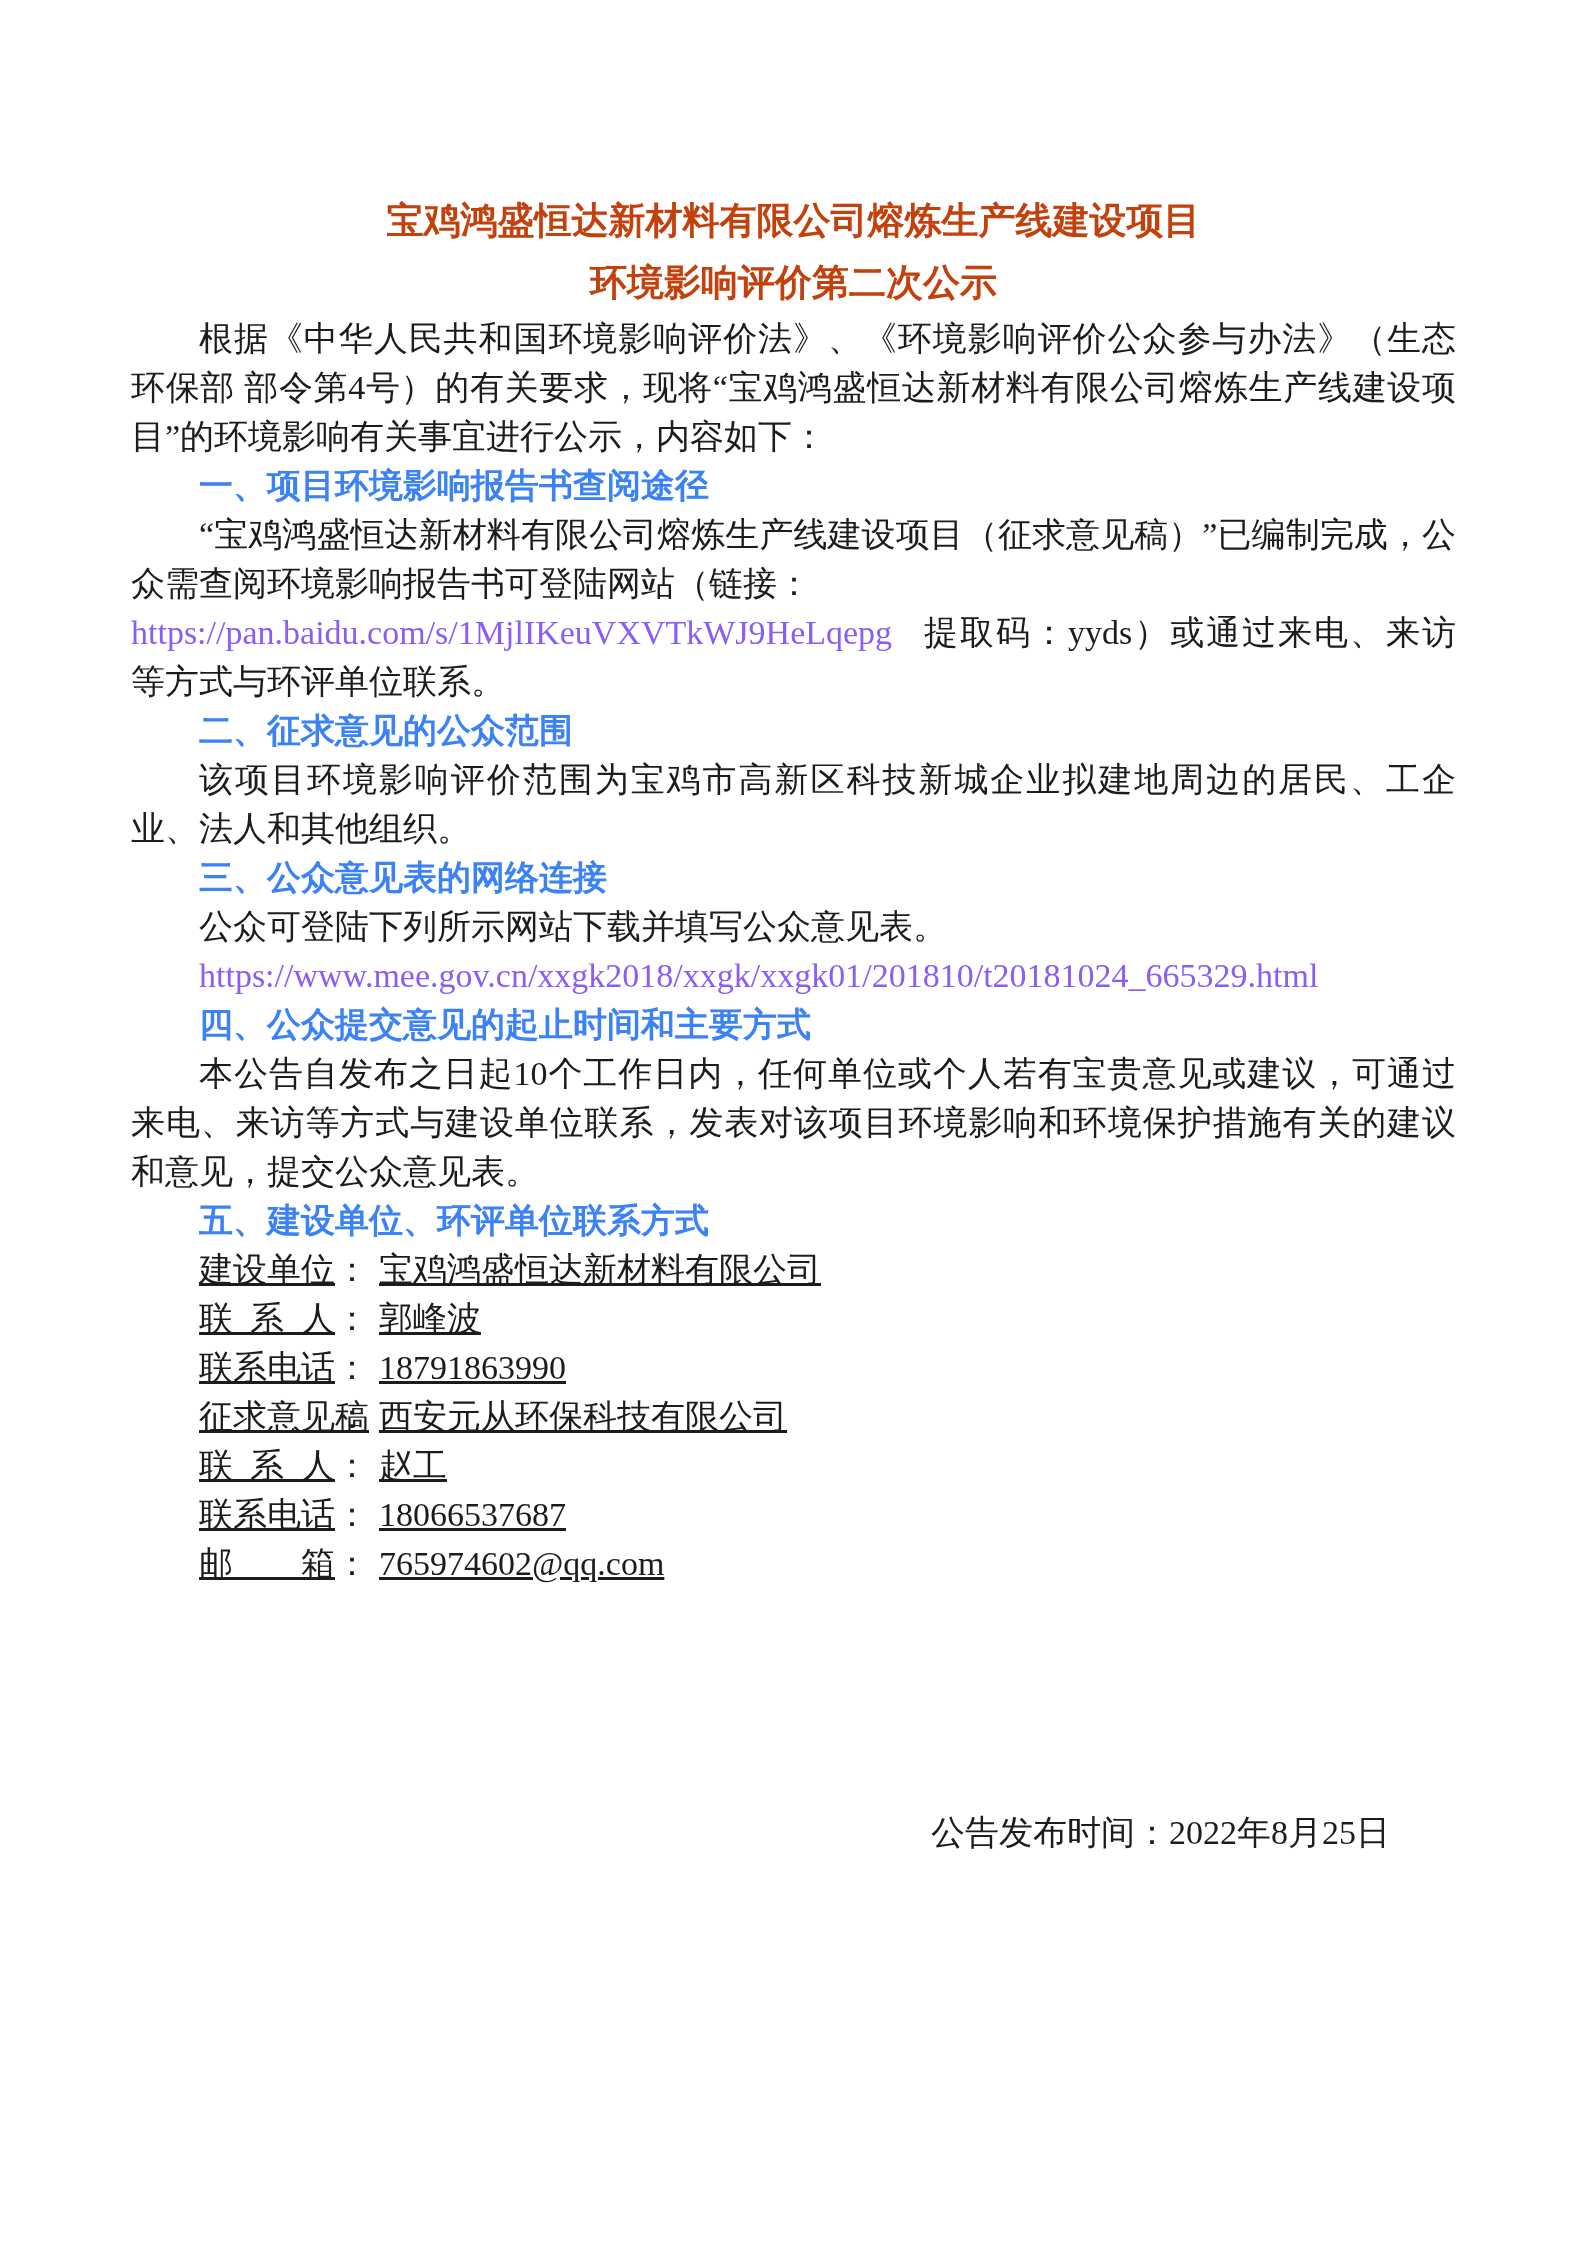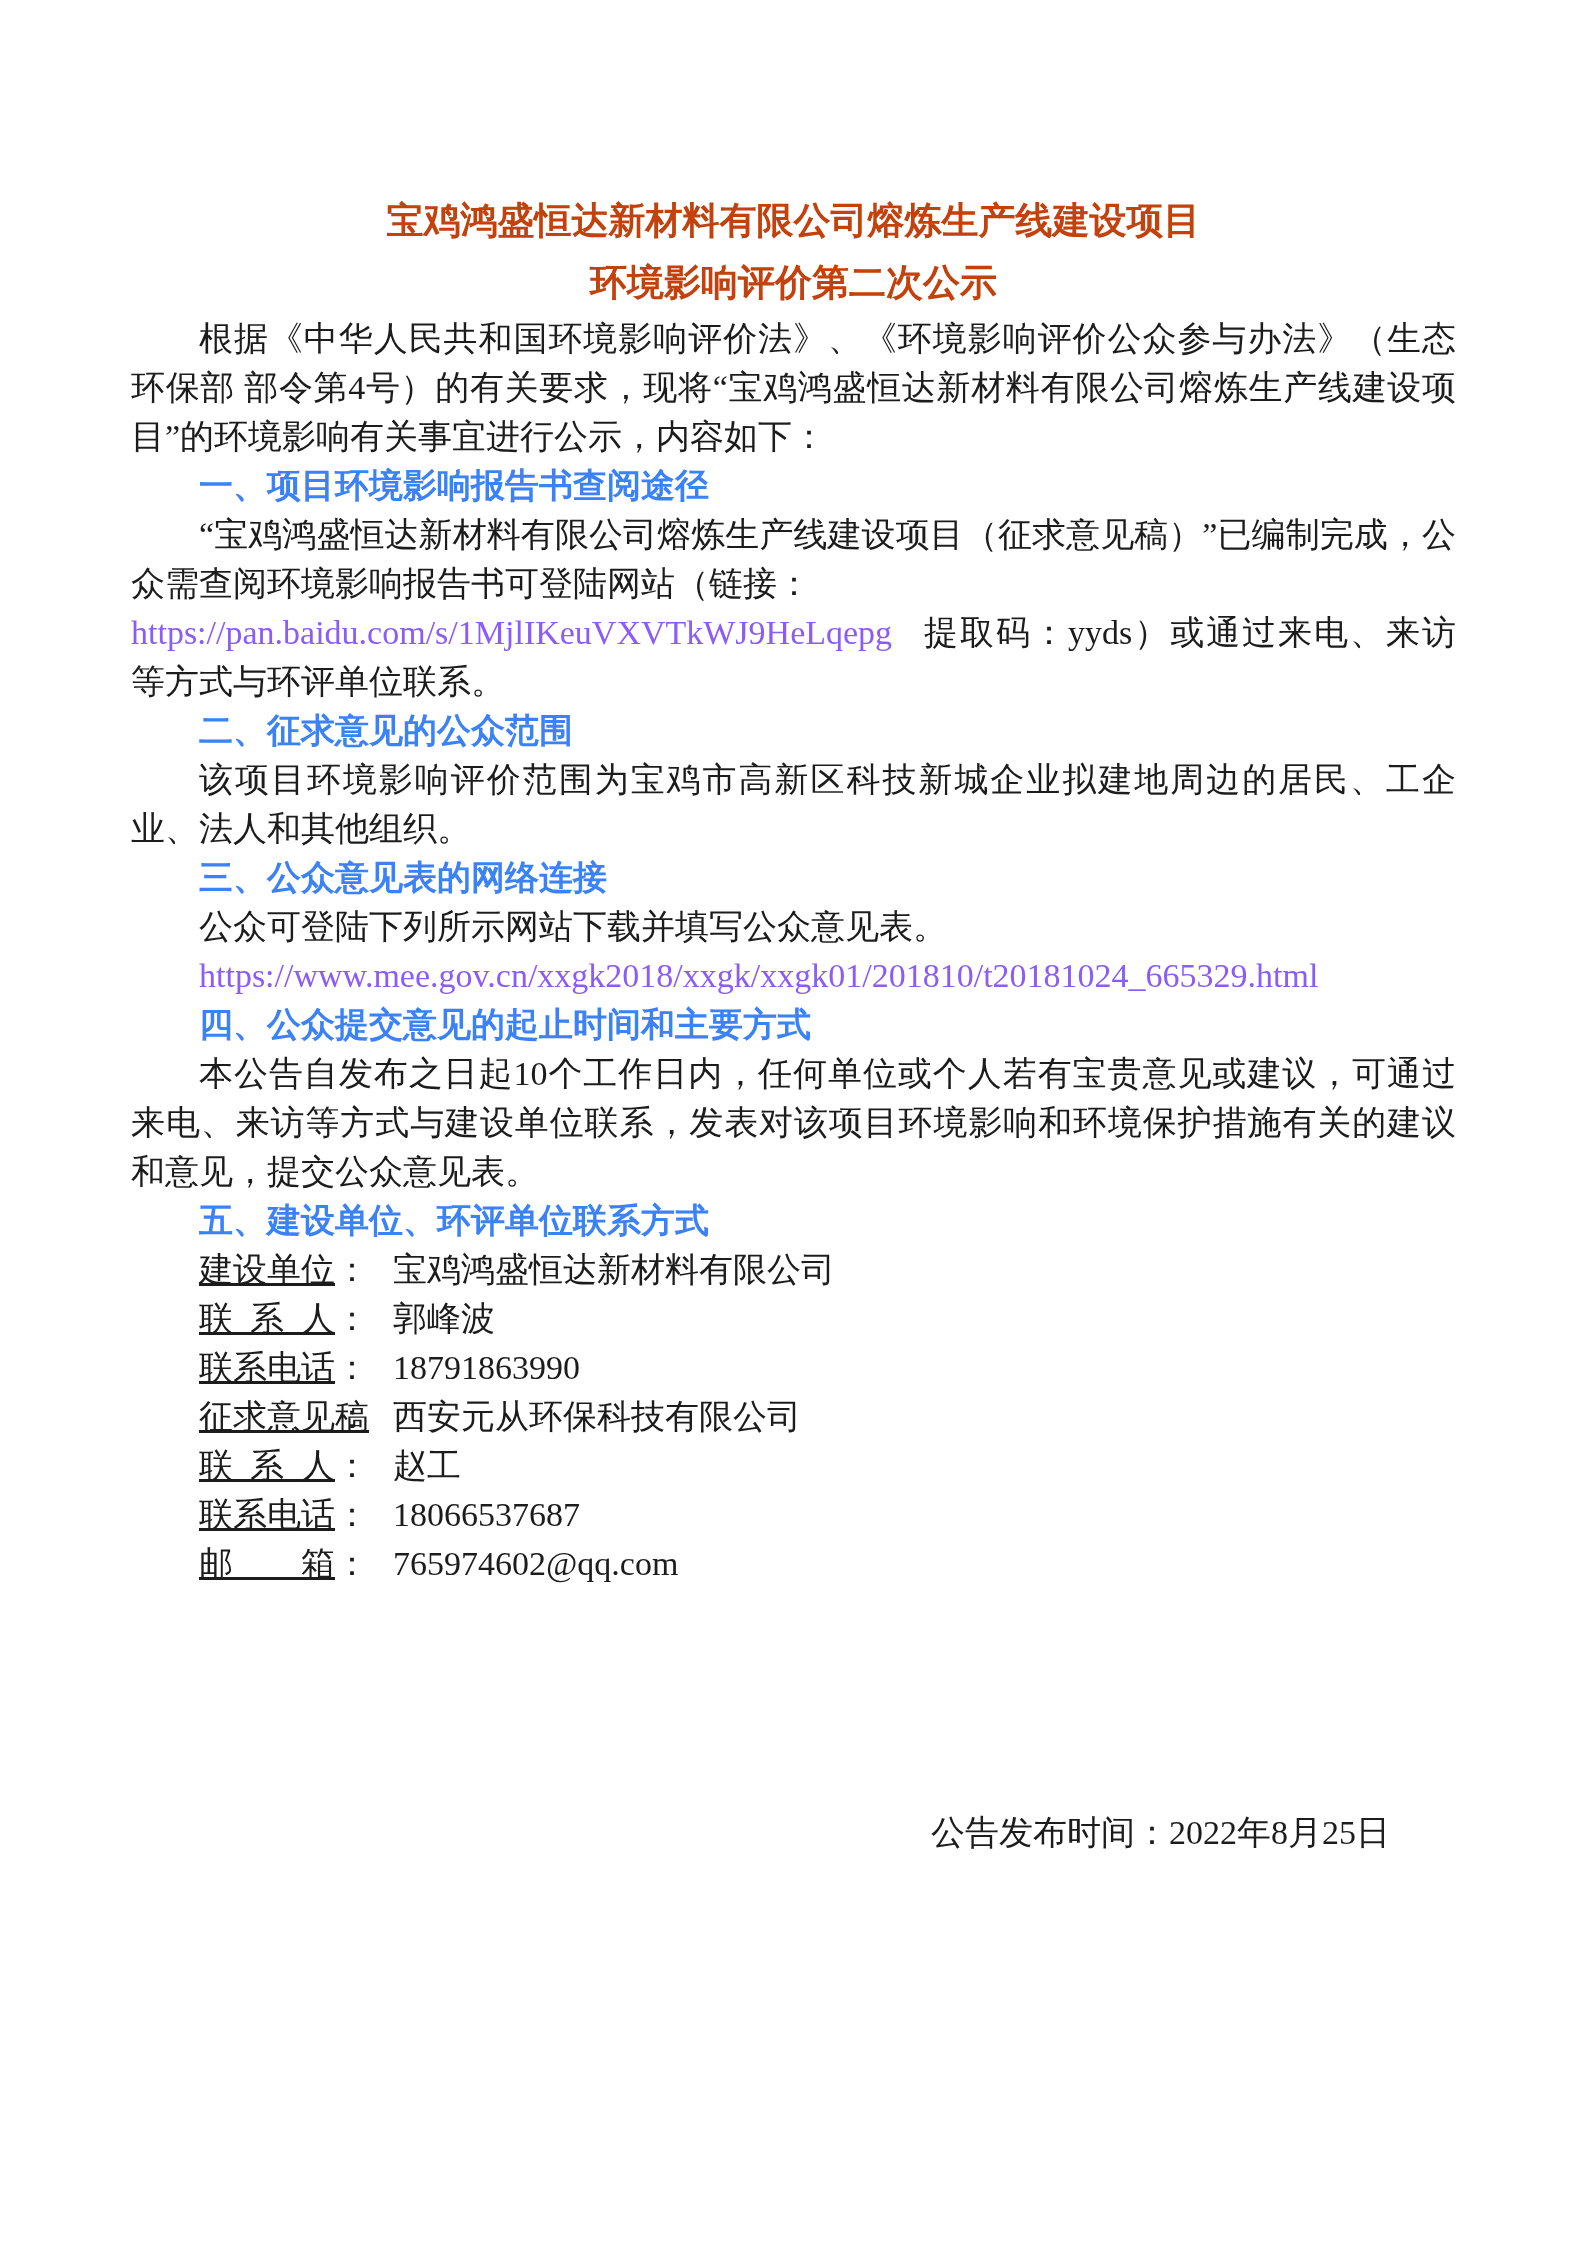--- a/index.html
+++ b/index.html
@@ -48,21 +48,21 @@
     white-space: nowrap;
   }
   .contact-label {
     display: inline-block;
     width: 136px;
     text-align: justify;
     text-align-last: justify;
     text-decoration: underline;
     -moz-text-align-last: justify;
   }
-  .contact-value { margin-left: 24px; }
+  .contact-value { margin-left: 10px; text-decoration: underline; }
   .footer-block {
     margin-top: 220px;
     padding-right: 66px;
     text-align: right;
     font-size: 34px;
     line-height: 50px;
   }
 </style>
 </head>
 <body>

